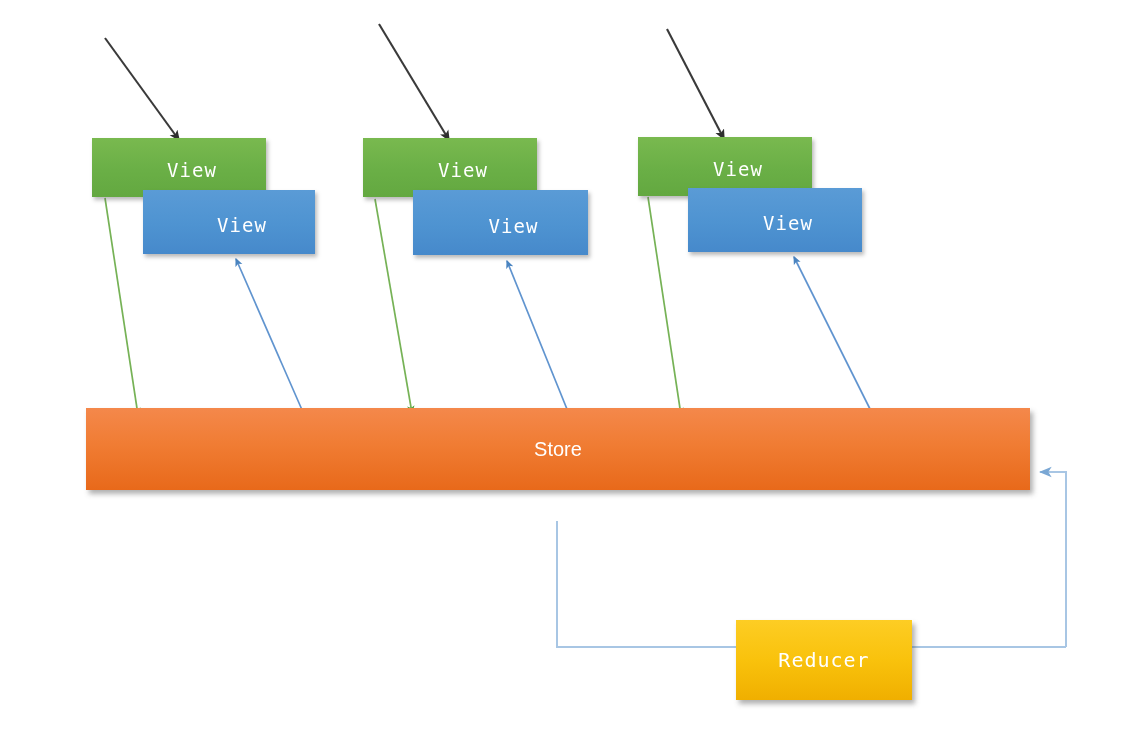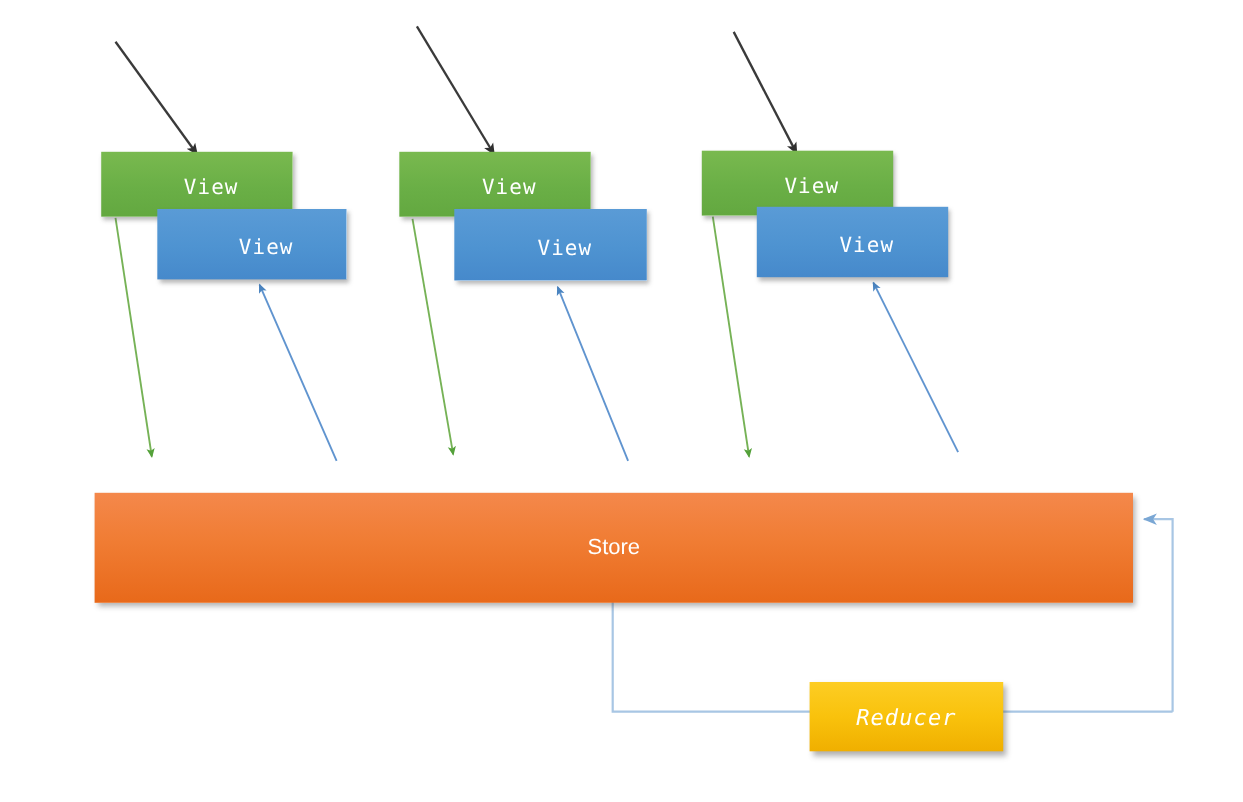--- a/index.html
+++ b/index.html
@@ -125,21 +125,21 @@
     <span class="view-label-blue">View</span>
   </div>
 
   <div class="node node-view-green" style="left:638px; top:137px; width:174px; height:59px;">
     <span class="view-label-green">View</span>
   </div>
   <div class="node node-view-blue" style="left:688px; top:188px; width:174px; height:64px;">
     <span class="view-label-blue">View</span>
   </div>
 
-  <div class="node node-store" style="left:86px; top:448px; width:944px; height:100px;">
+  <div class="node node-store" style="left:86px; top:408px; width:944px; height:82px;">
     <span>Store</span>
   </div>
 
-  <div class="node node-reducer" style="left:736px; top:620px; width:176px; height:63px;font-style:italic;">
+  <div class="node node-reducer" style="left:736px; top:620px; width:176px; height:80px;">
     <span>Reducer</span>
   </div>
 
 </div>
 
 </body></html>

